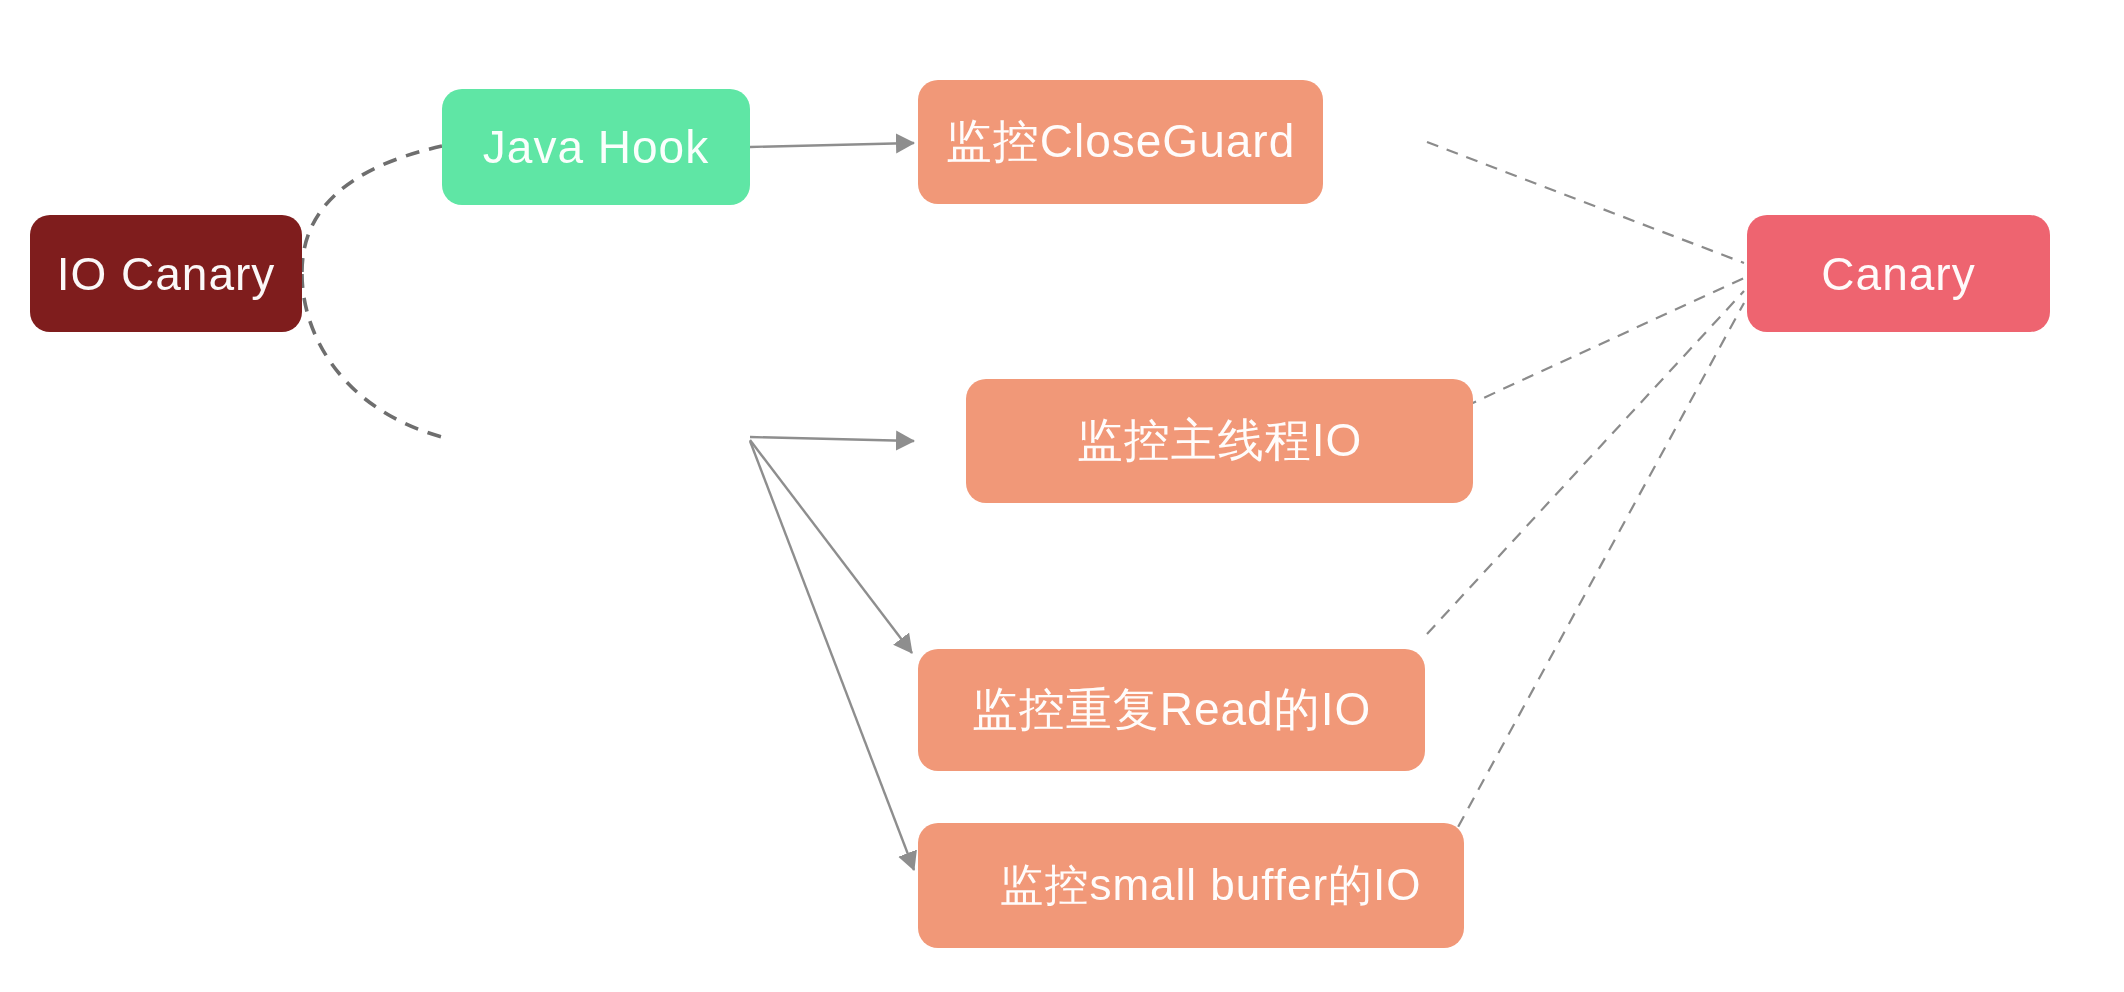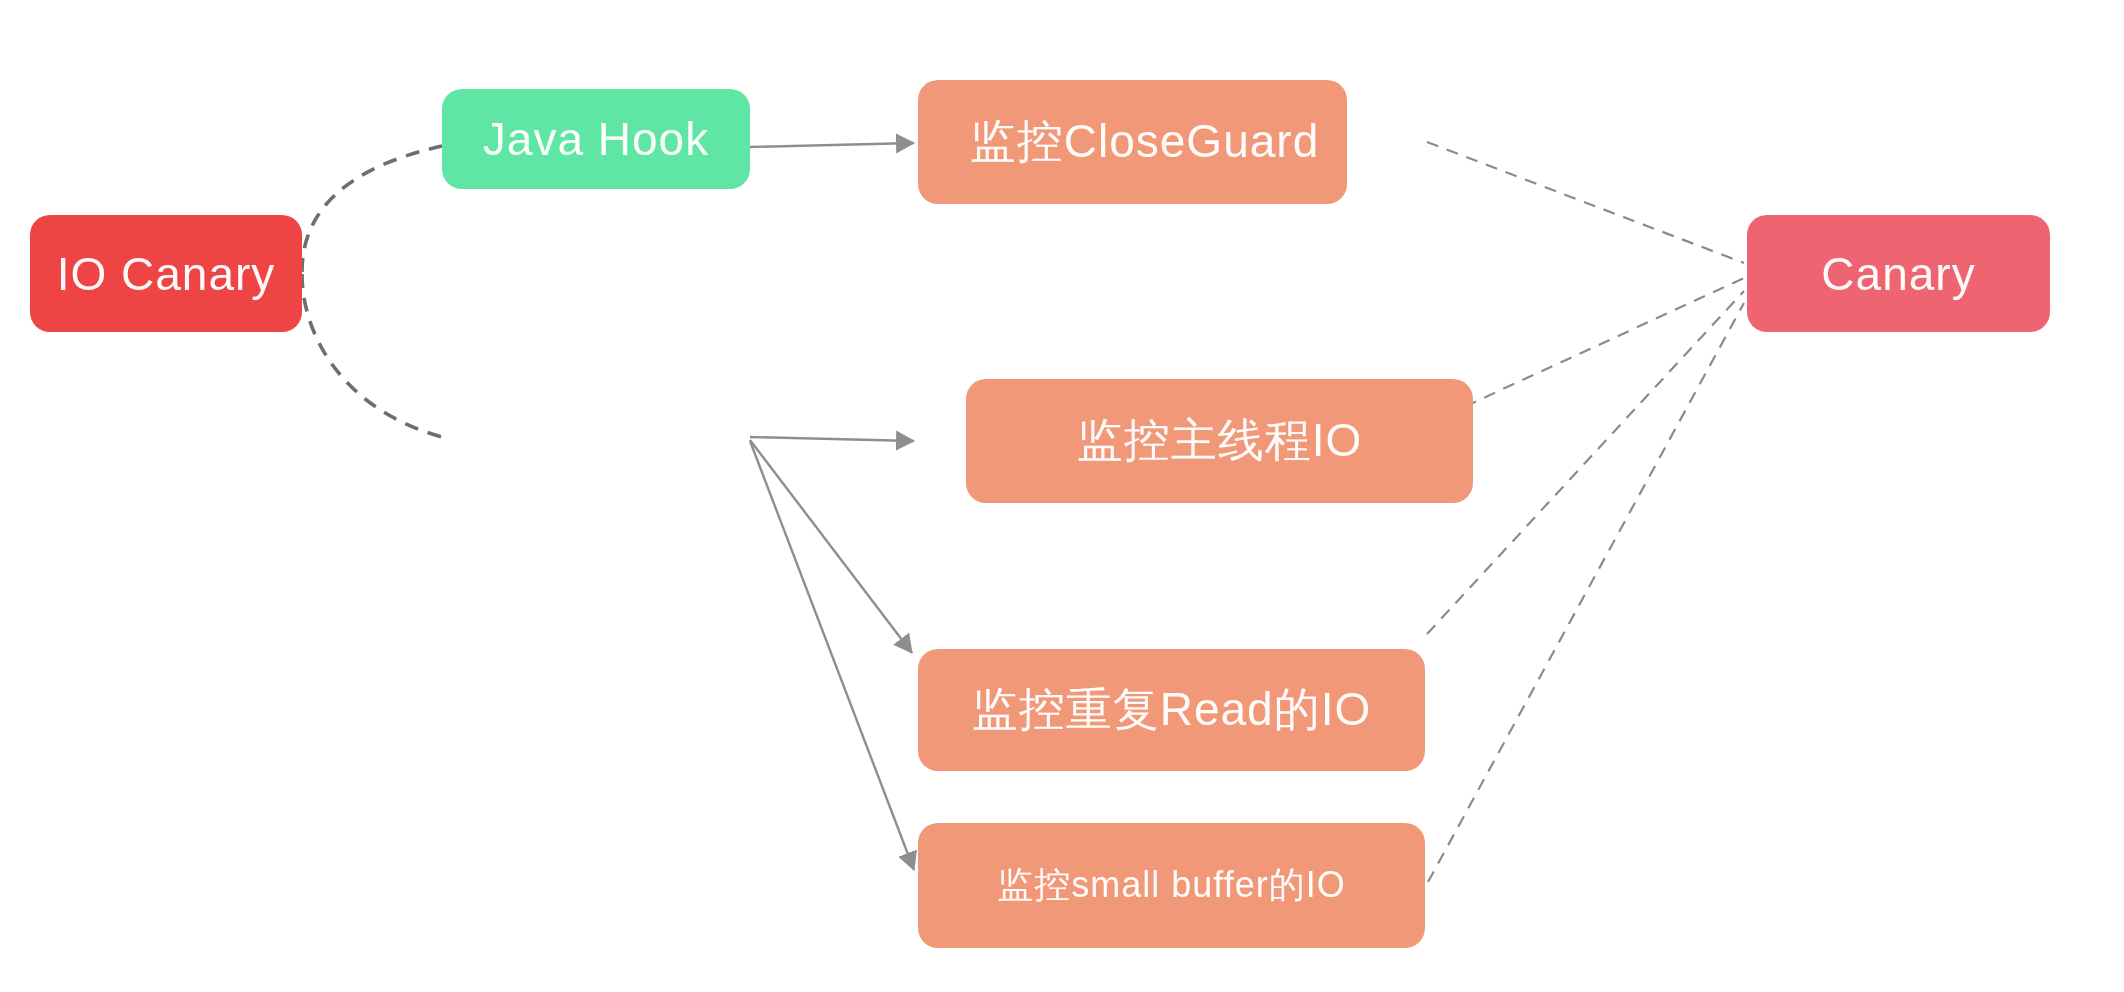--- a/index.html
+++ b/index.html
@@ -22,32 +22,32 @@
     align-items: center;
     justify-content: center;
     border-radius: 20px;
     color: rgba(255,255,255,0.97);
     font-size: 46px;
     font-weight: 400;
     letter-spacing: 1px;
     white-space: nowrap;
     text-align: center;
   }
-  .node-blue   { background: #ef4444; }
+  .node-blue   { background: #7f1d1d; }
   .node-green  { background: #5FE6A5; }
   .node-orange { background: #F19878; }
   .node-red    { background: #EE6470; }
 
   #node-io-canary        { left: 30px;   top: 215px; width: 272px; height: 117px; }
-  #node-java-hook        { left: 442px;  top: 89px;  width: 308px; height: 100px; }
+  #node-java-hook        { left: 442px;  top: 89px;  width: 308px; height: 116px; }
   #node-native-hook      { left: 442px;  top: 379px; width: 308px; height: 114px; }
-  #node-closeguard       { left: 918px;  top: 80px;  width: 405px; height: 124px; padding-left: 24px; }
+  #node-closeguard       { left: 918px;  top: 80px;  width: 405px; height: 124px; }
   #node-main-thread      { left: 966px;  top: 379px; width: 507px; height: 124px; }
   #node-repeat-read      { left: 918px;  top: 602px; width: 507px; height: 122px; margin-top: 47px; }
-  #node-small-buffer     { left: 918px;  top: 823px; width: 507px; height: 125px; font-size: 36px; }
+  #node-small-buffer     { left: 918px;  top: 823px; width: 507px; height: 125px; font-size: 44px; padding-left: 39px; }
   #node-io-issue         { left: 1747px; top: 215px; width: 303px; height: 117px; }
 
   .edge-solid  { stroke: #8E8E8E; stroke-width: 2.4; fill: none; }
   .edge-dashed { stroke: #8B8B8B; stroke-width: 2.2; fill: none; stroke-dasharray: 12 9; }
   .edge-curve  { stroke: #6E6E6E; stroke-width: 3.6; fill: none; stroke-dasharray: 14 10; stroke-linecap: butt; }
 </style>
 </head>
 <body>
 
 <div id="canvas">

